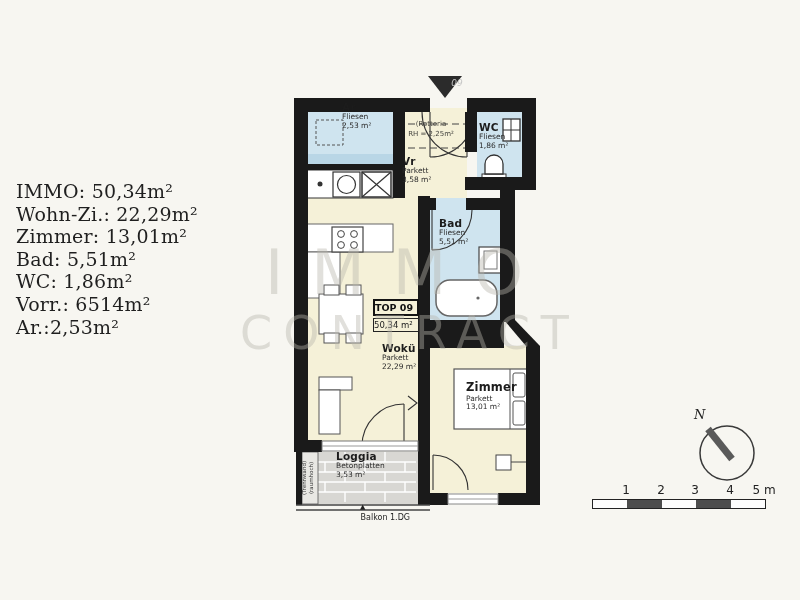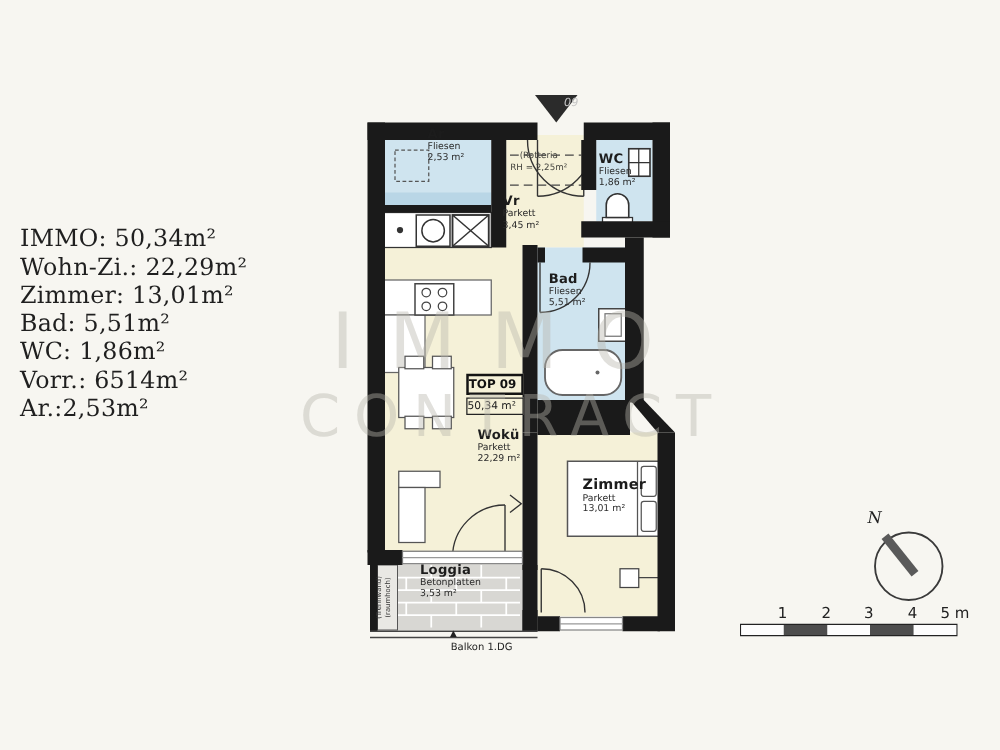--- a/index.html
+++ b/index.html
@@ -213,21 +213,21 @@
 
   <div class="room-label" style="left:479px;top:121px;">
     <div class="rl-name">WC</div>
     <div class="rl-sub">Fliesen</div>
     <div class="rl-sub">1,86 m²</div>
   </div>
 
   <div class="room-label" style="left:402px;top:155px;">
     <div class="rl-name">Vr</div>
     <div class="rl-sub">Parkett</div>
-    <div class="rl-sub">3,45 m²</div>
+    <div class="rl-sub">3,58 m²</div>
   </div>
 
   <div class="room-label" style="left:439px;top:217px;">
     <div class="rl-name">Bad</div>
     <div class="rl-sub">Fliesen</div>
     <div class="rl-sub">5,51 m²</div>
   </div>
 
   <div class="room-label" style="left:382px;top:342px;">
     <div class="rl-name">Wokü</div>

